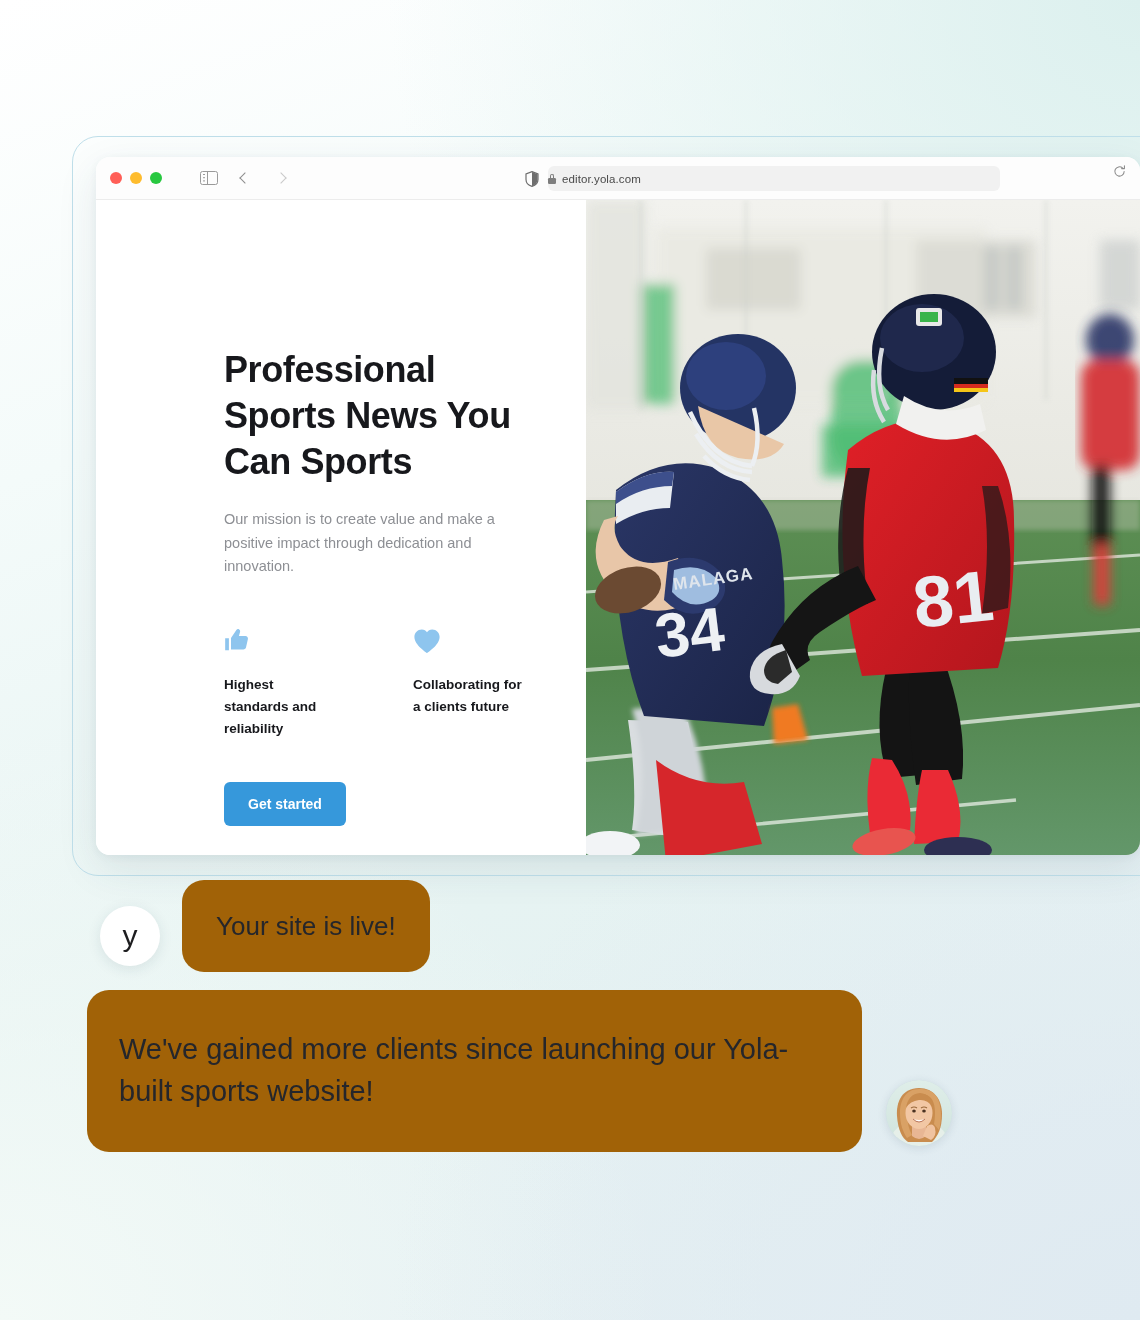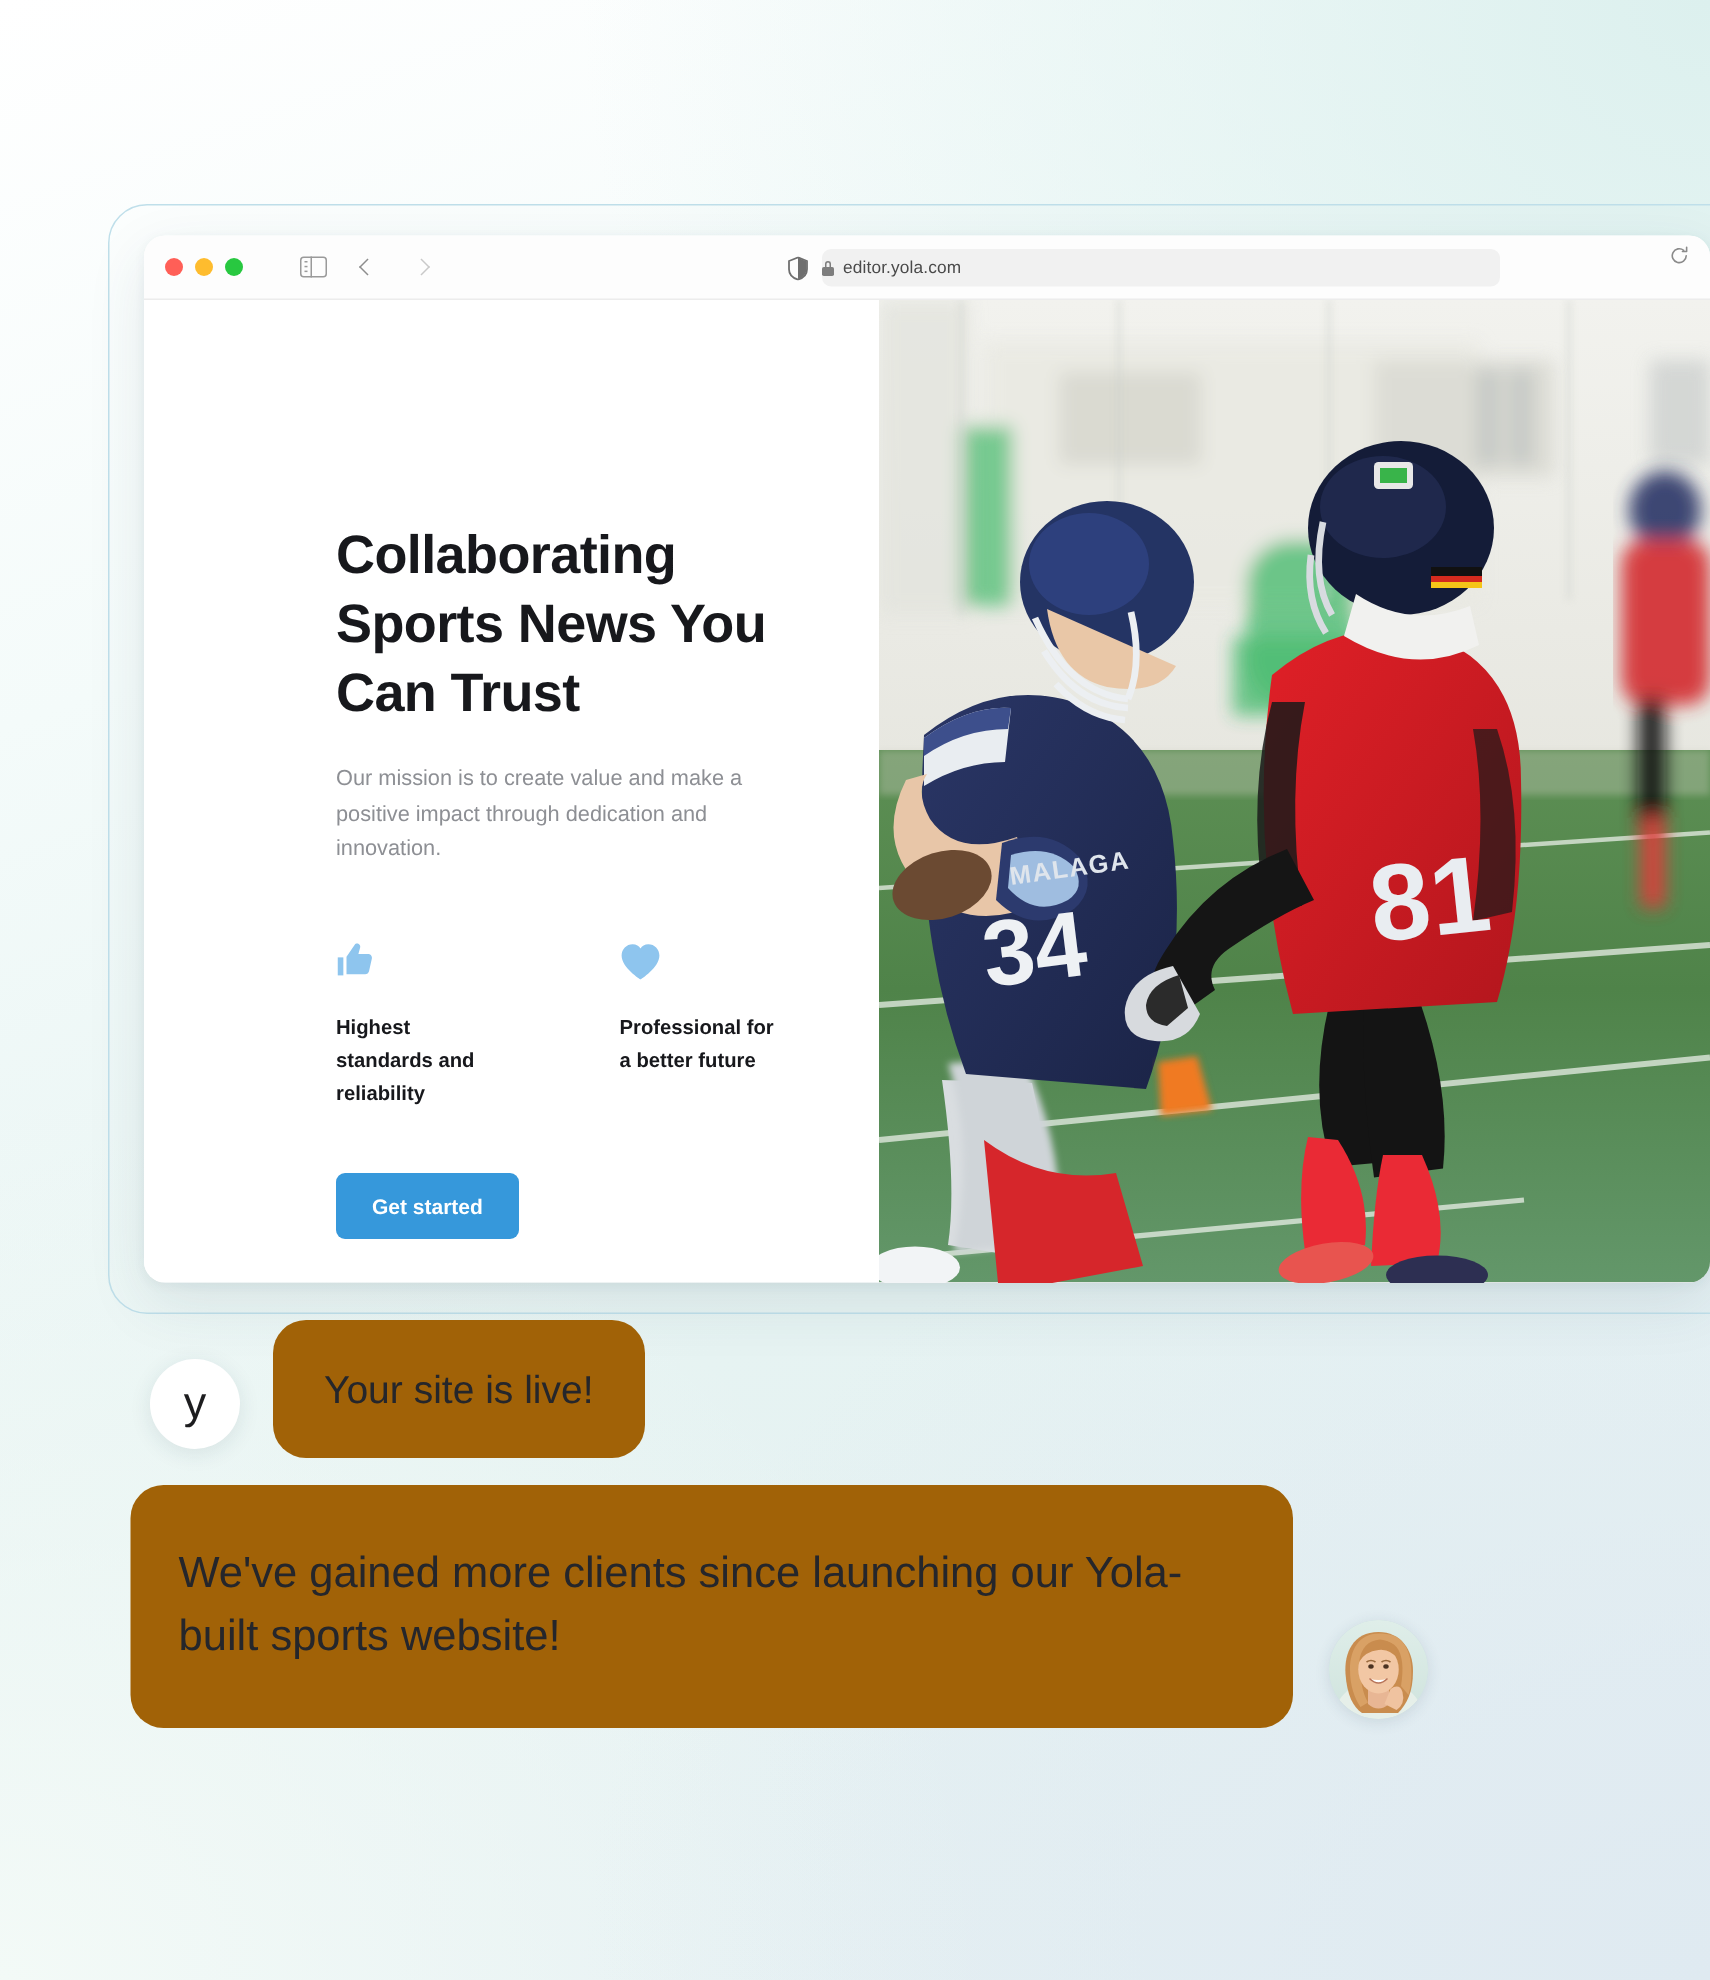--- a/index.html
+++ b/index.html
@@ -212,21 +212,21 @@
         <path d="M12.3 0.9 L12.3 3.9 L9.3 3.9" fill="none" stroke="#8a8a8a" stroke-width="1.15" stroke-linecap="round" stroke-linejoin="round"></path>
       </svg>
     </span>
   </div>
 
   <div class="page">
 
     <div class="left-col">
       <div class="hero-copy">
 
-        <h1 class="headline">Collaborating Sports News You Can Trust</h1>
+        <h1 class="headline">Professional Sports News You Can Sports</h1>
 
         <p class="sub">Our mission is to create value and make a positive impact through dedication and innovation.</p>
 
         <div class="features">
 
           <div class="feature">
             <div class="feat-icon">
               <svg width="28" height="28" viewBox="0 0 24 24" fill="#8ec5ee">
                 <path d="M1 10.5h3.2v10.3H1z"></path>
                 <path d="M6 10.2 L10.6 3.4 c.5-.8 1.6-1 2.4-.5 .7.4 1 1.2.8 2 l-1 3.6 h5.6 c1.4 0 2.4 1.3 2.1 2.7 l-1.6 7.1 c-.2 1.1-1.2 1.9-2.3 1.9 H6 z"></path>
@@ -234,21 +234,21 @@
             </div>
             <div class="feat-label">Highest standards and reliability</div>
           </div>
 
           <div class="feature">
             <div class="feat-icon">
               <svg width="28" height="26" viewBox="0 0 24 22" fill="#8ec5ee">
                 <path d="M12 21.3 C12 21.3 1.2 14.6 1.2 7.6 C1.2 3.9 4 1.1 7.5 1.1 c2.1 0 3.7 1 4.5 2.4 .8-1.4 2.4-2.4 4.5-2.4 3.5 0 6.3 2.8 6.3 6.5 0 7-10.8 13.7-10.8 13.7z"></path>
               </svg>
             </div>
-            <div class="feat-label">Professional for a better future</div>
+            <div class="feat-label">Collaborating for a clients future</div>
           </div>
 
         </div>
 
         <button class="cta">Get started</button>
       </div>
     </div>
 
     <div class="right-col">
       <svg class="photo" viewBox="0 0 554 655" preserveAspectRatio="xMidYMid slice">

